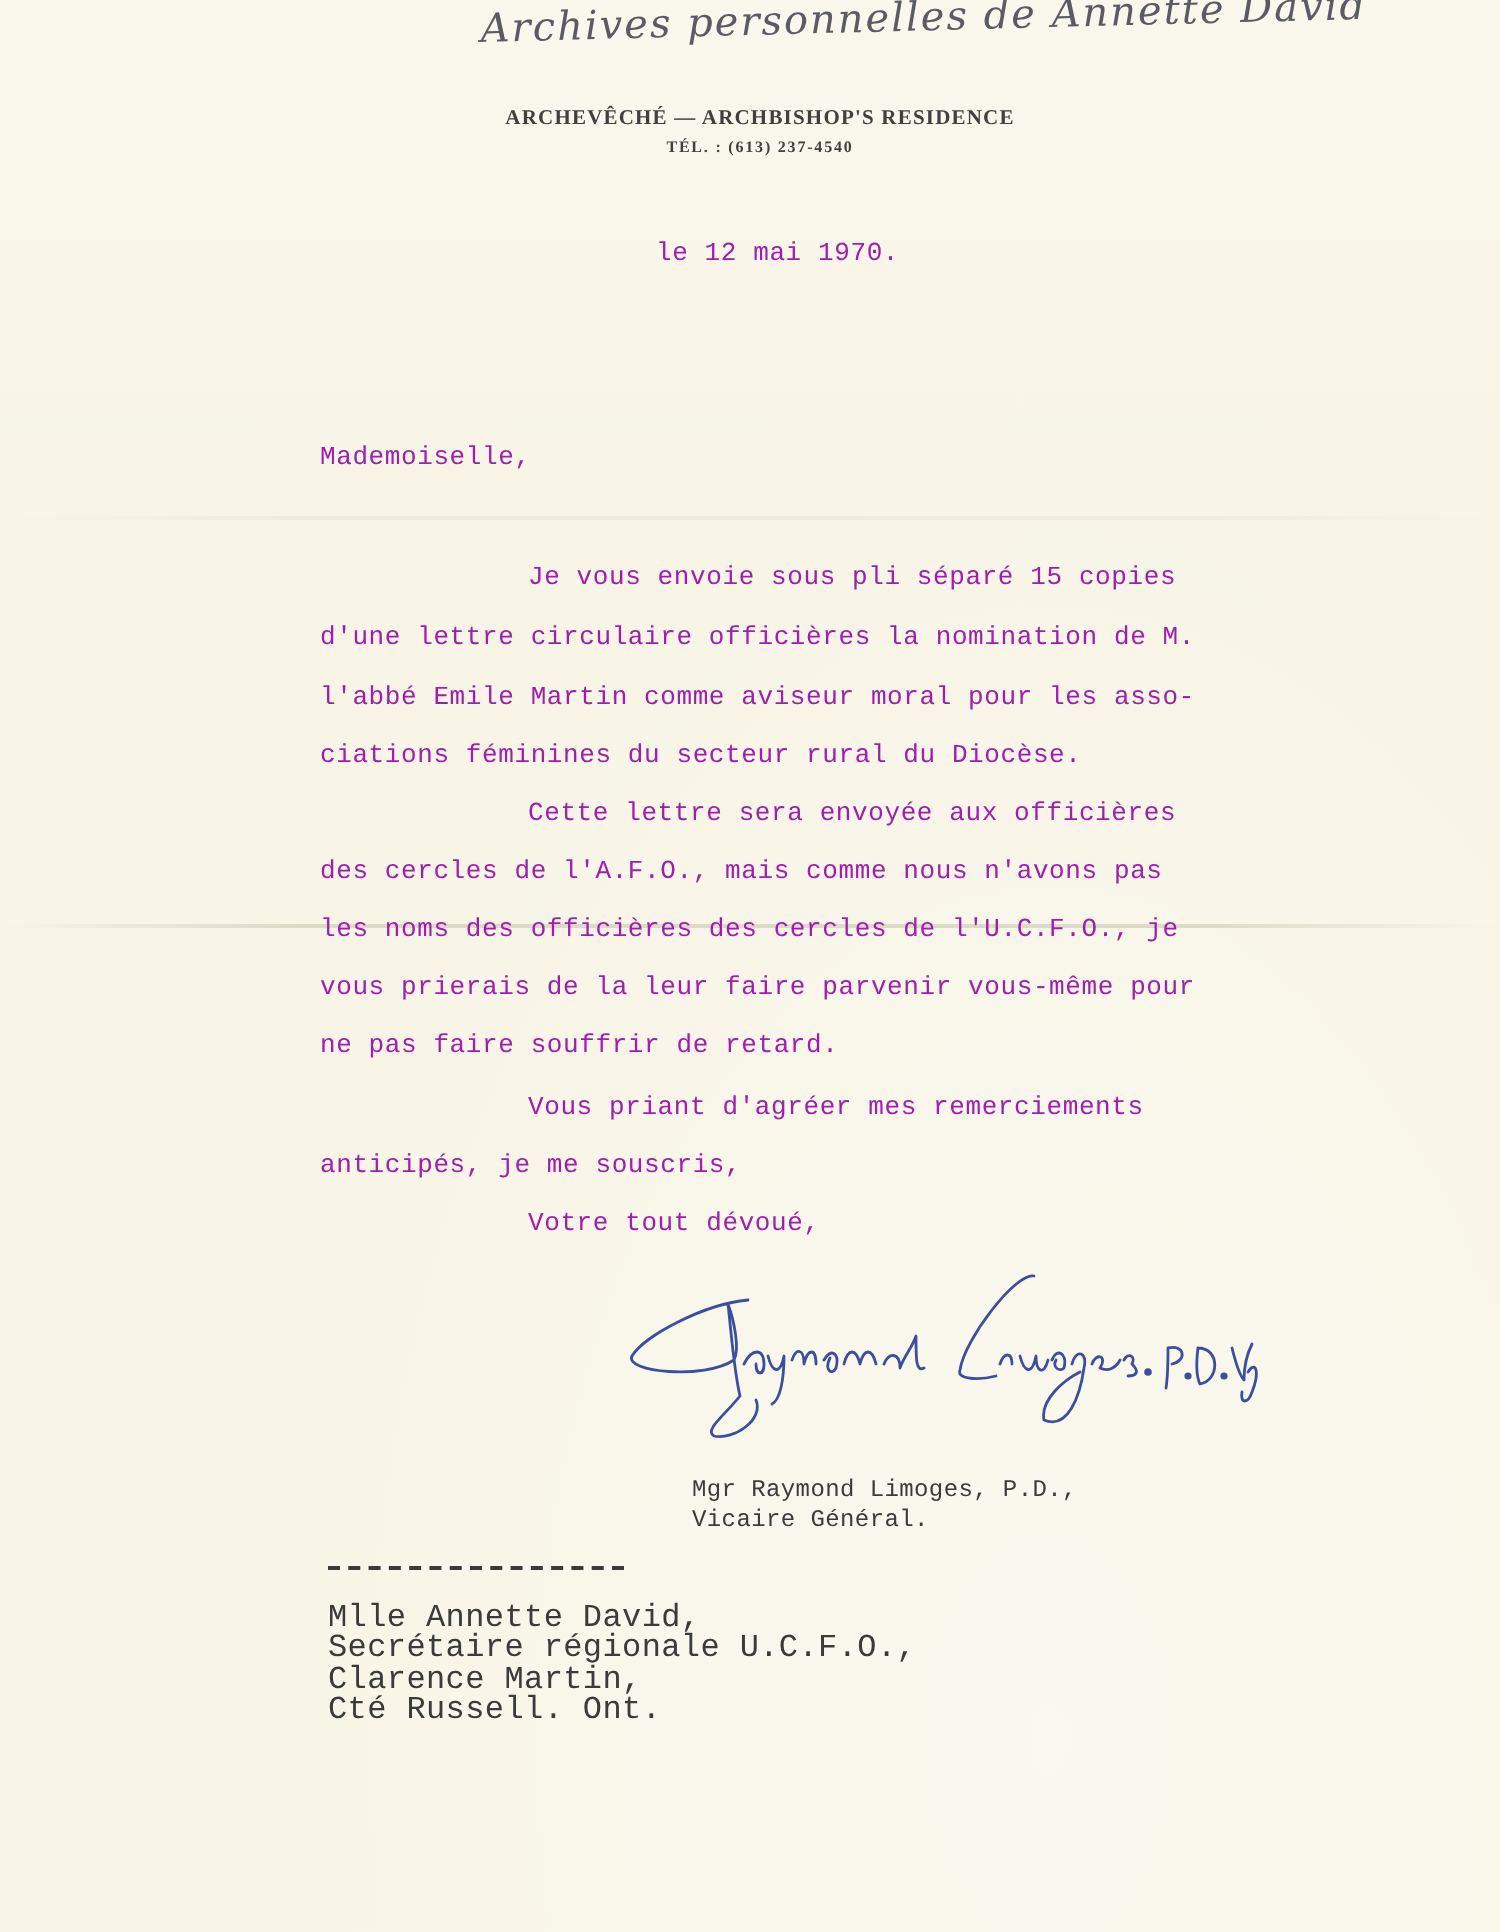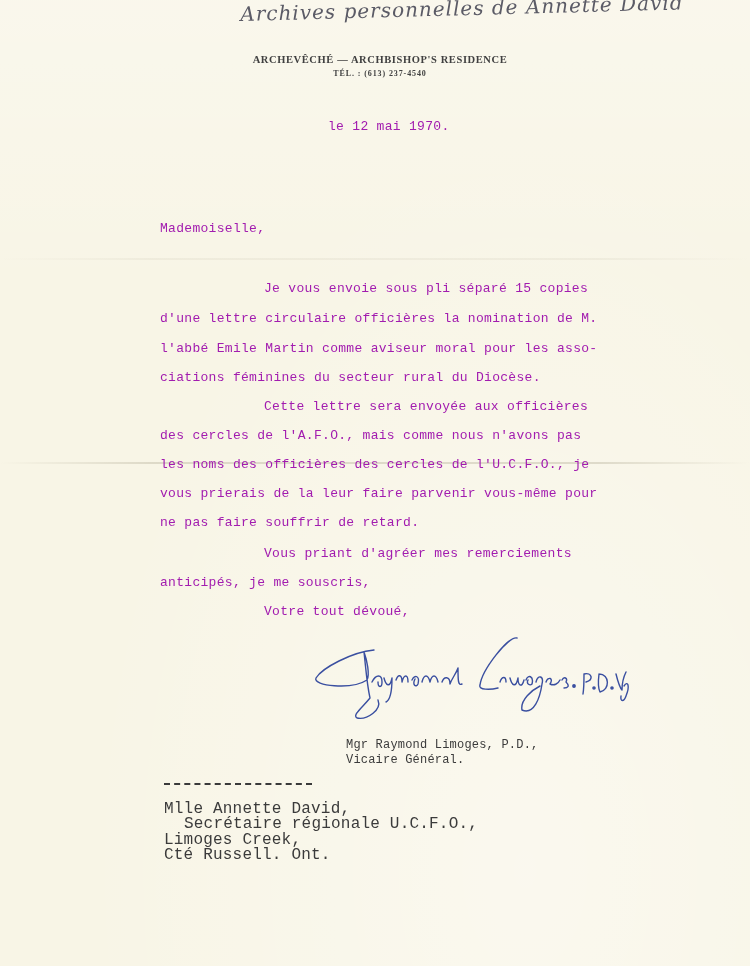--- a/index.html
+++ b/index.html
@@ -163,15 +163,15 @@
     <path d="M304 44 C306 52 308 58 310 60 C310 52 312 46 314 42 M312 56 C316 50 318 56 314 66 C312 72 308 72 309 66"></path>
   </svg>
 </div>
 
 <div class="sig-name" style="top:726px;">Mgr Raymond Limoges, P.D.,</div>
 <div class="sig-name" style="top:741px;">Vicaire Général.</div>
 
 <div class="separator"></div>
 
 <div class="addr-line" style="top:800px;">Mlle Annette David,</div>
-<div class="addr-line" style="top:815px;margin-left:20px;">Secrétaire régionale U.C.F.O.,</div>
-<div class="addr-line" style="top:831px;">Limoges Creek,</div>
+<div class="addr-line" style="top:815px;">Secrétaire régionale U.C.F.O.,</div>
+<div class="addr-line" style="top:831px;">Clarence Martin,</div>
 <div class="addr-line" style="top:846px;">Cté Russell. Ont.</div>
 
 </body></html>

